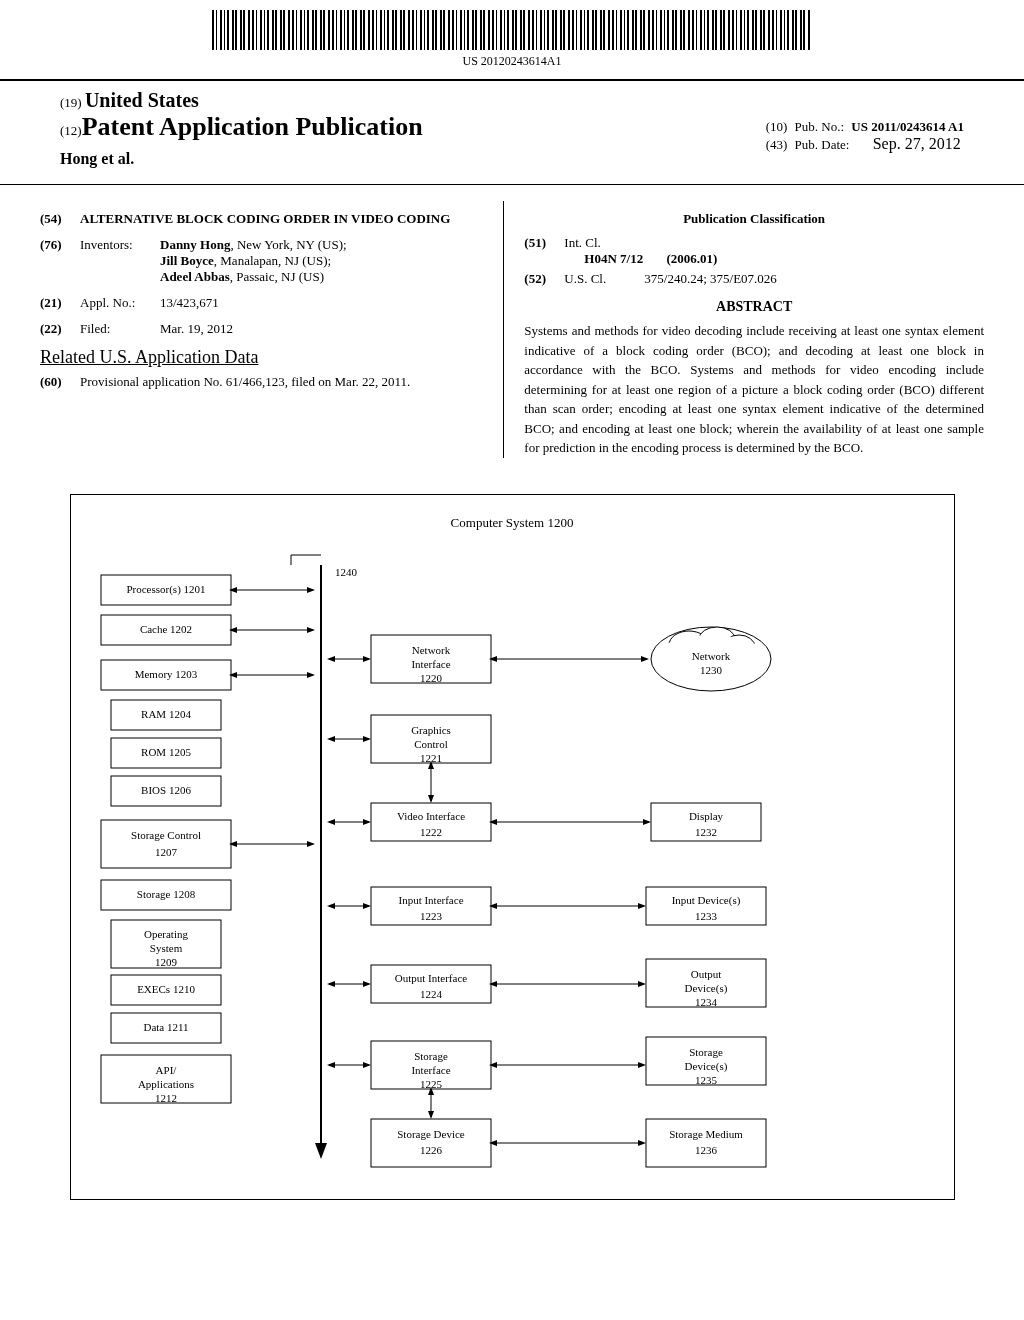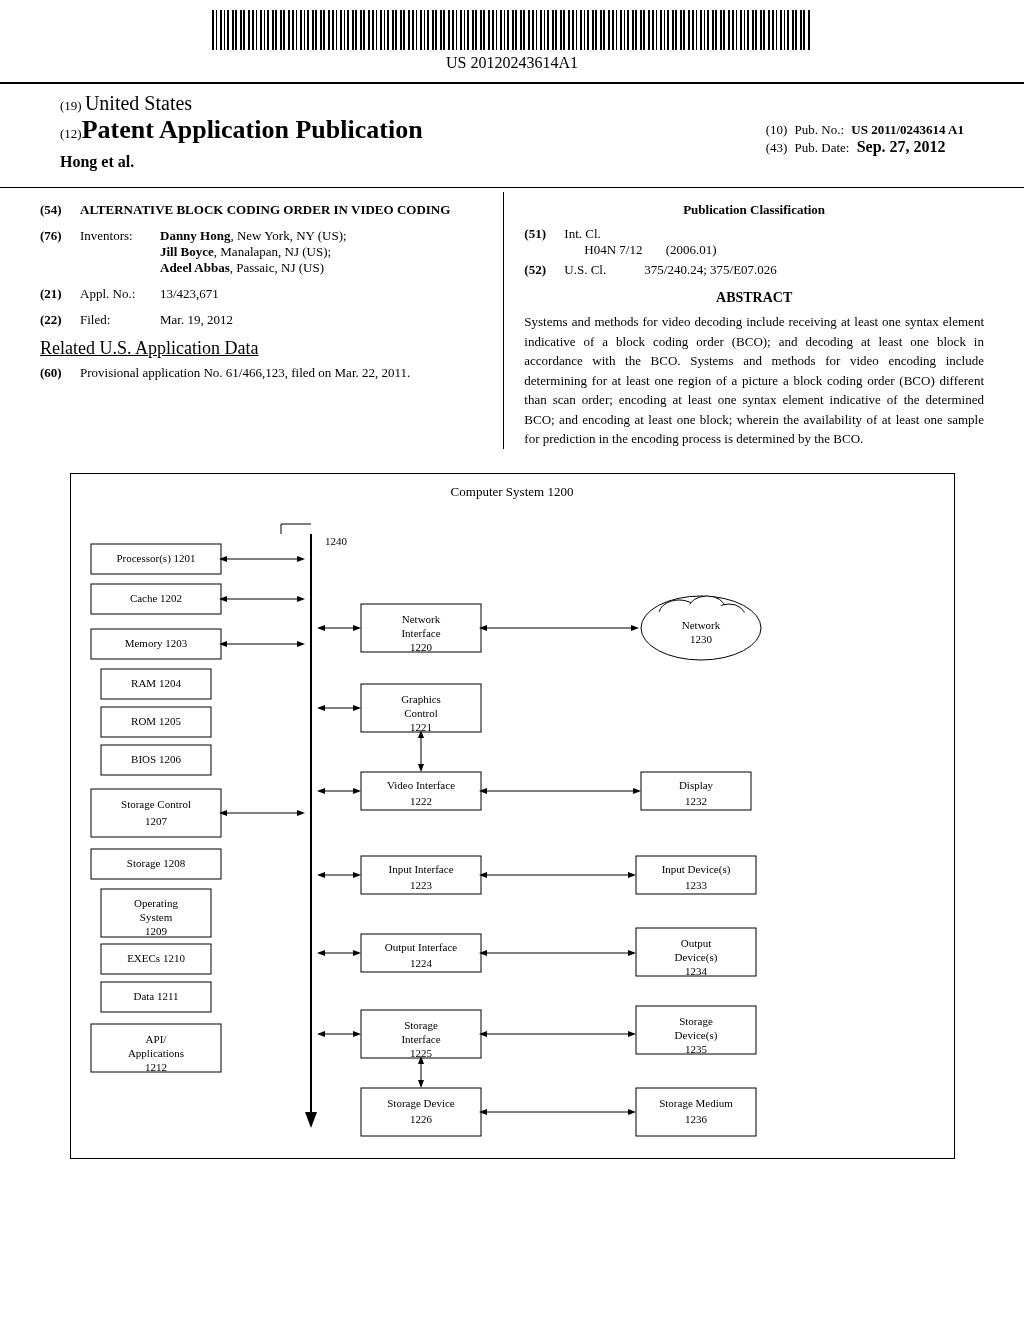--- a/index.html
+++ b/index.html
@@ -39,21 +39,21 @@
         white 25px, white 28px,
         black 28px, black 30px,
         white 30px, white 31px,
         black 31px, black 33px,
         white 33px, white 36px,
         black 36px, black 38px,
         white 38px, white 40px
       );
     }
     .pub-number {
-      font-size: 16px;
+      font-size: 12px;
       text-align: center;
       padding-bottom: 6px;
     }
 
     
     .header-section {
       padding: 8px 60px 0 60px;
       border-top: 2px solid black;
     }
     .patent-title {
@@ -65,21 +65,21 @@
       font-size: 16px;
       font-weight: bold;
       padding-top: 2px;
       padding-bottom: 6px;
       margin-top: 6px;
     }
 
     
     .two-col {
       display: flex;
-      padding: 4px 40px;
+      padding: 16px 40px;
       gap: 20px;
       border-top: 1px solid black;
       margin-top: 10px;
     }
     .left-col {
       width: 48%;
       padding-top: 10px;
     }
     .right-col {
       width: 52%;
@@ -148,21 +148,21 @@
     }
 
     
     .diagram-section {
       padding: 20px 60px;
       display: flex;
       justify-content: center;
     }
     .diagram-container {
       border: 1px solid black;
-      padding: 10px;
+      padding: 20px;
       width: 885px;
       position: relative;
     }
     .diagram-title {
       text-align: center;
       font-size: 13px;
       margin-bottom: 14px;
     }
 
     
@@ -188,37 +188,37 @@
 <body>
 
 <div class="barcode-area">
   <div class="barcode-bars"></div>
   <div class="pub-number">US 20120243614A1</div>
 </div>
 
 <div class="header-section">
   <div style="display:flex; align-items:flex-start;">
     <div style="flex:1;">
-      <div style="font-size:13px;"><span>(19)</span> <span style="font-size:20px; font-weight:normal;">United States</span></div>
+      <div style="font-size:13px;"><span>(19)</span> <span style="font-size:20px; font-weight:bold;">United States</span></div>
       <div style="display:flex; align-items:baseline; ">
         <span style="font-size:13px;">(12)</span>
         <span class="patent-title">Patent Application Publication</span>
       </div>
       <div class="inventors-line">Hong et al.</div>
     </div>
     <div style="text-align:left; font-size:13px; padding-top:30px;">
       <div>
         <span>(10)</span>
         <span style="margin-left:4px;">Pub. No.:</span>
         <span style="margin-left:4px; font-weight:bold;">US 2011/0243614 A1</span>
       </div>
       <div>
         <span>(43)</span>
         <span style="margin-left:4px;">Pub. Date:</span>
-        <span style="margin-left:4px; font-weight:bold; font-size:16px;">Sep. 27, 2012</span>
+        <span style="margin-left:20px; font-weight:normal; font-size:16px;">Sep. 27, 2012</span>
       </div>
     </div>
   </div>
 </div>
 
 <div class="two-col">
 
   <div class="left-col">
     <div class="field-row">
       <div class="field-num">(54)</div>
@@ -251,21 +251,21 @@
       </div>
     </div>
   </div>
 
   <div class="right-col">
     <div class="pub-class-title">Publication Classification</div>
     <div class="class-row">
       <div class="class-num">(51)</div>
       <div style="flex:1;">
         <div>Int. Cl.</div>
-        <div style="padding-left:20px;">
+        <div style="padding-left:20px;font-weight:bold;">
           <span>H04N 7/12</span>
           <span style="margin-left:20px;">(2006.01)</span>
         </div>
       </div>
     </div>
     <div class="class-row">
       <div class="class-num">(52)</div>
       <div class="class-label">U.S. Cl.</div>
       <div class="class-value">375/240.24; 375/E07.026</div>
     </div>

